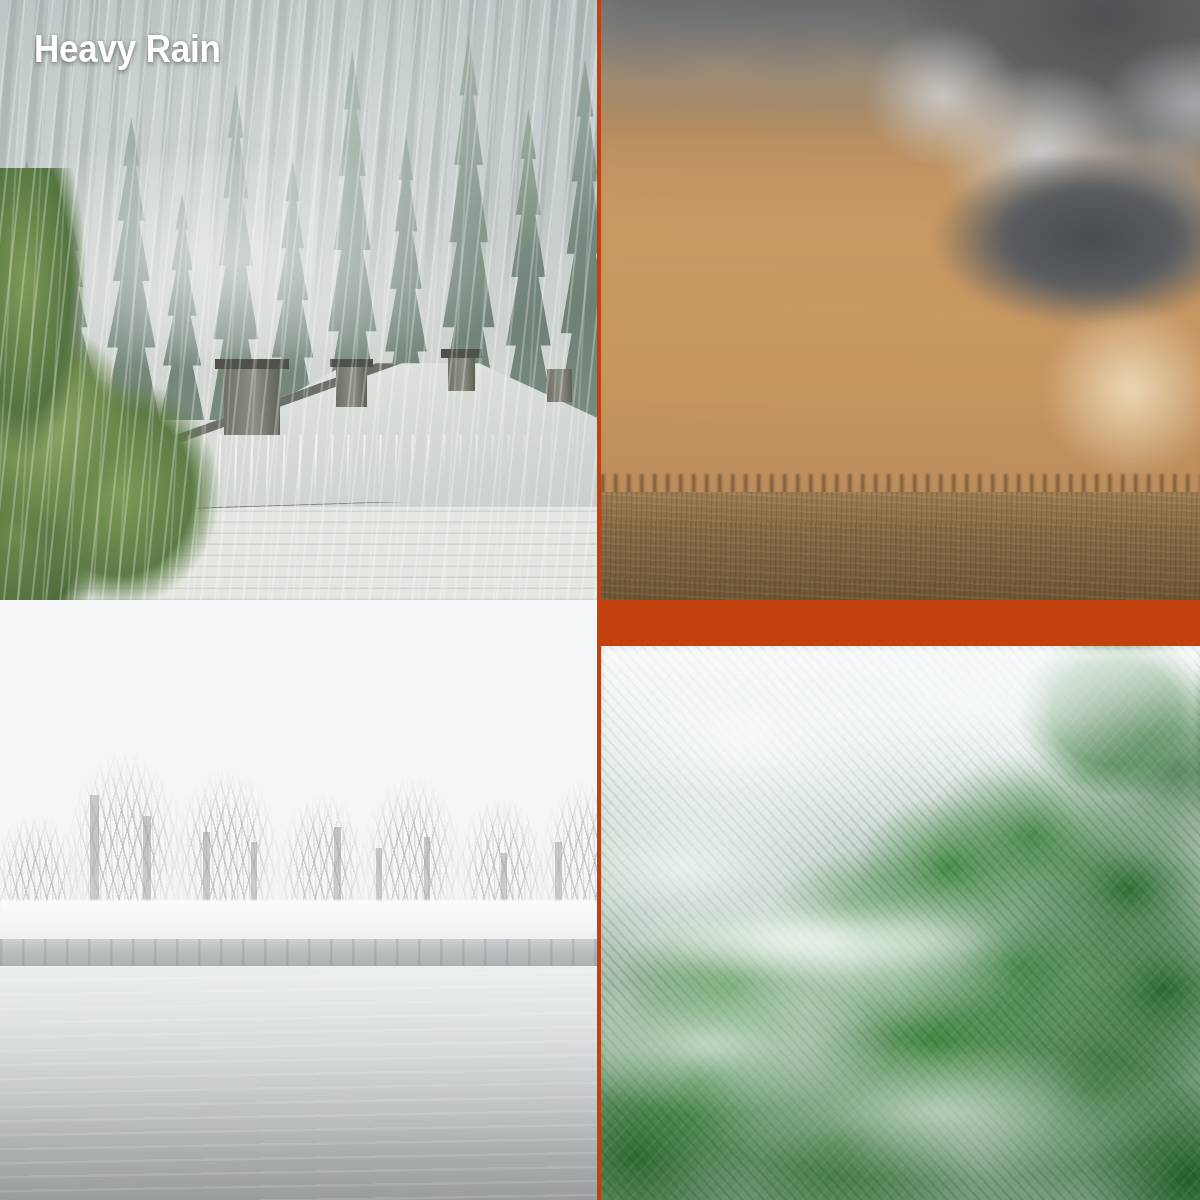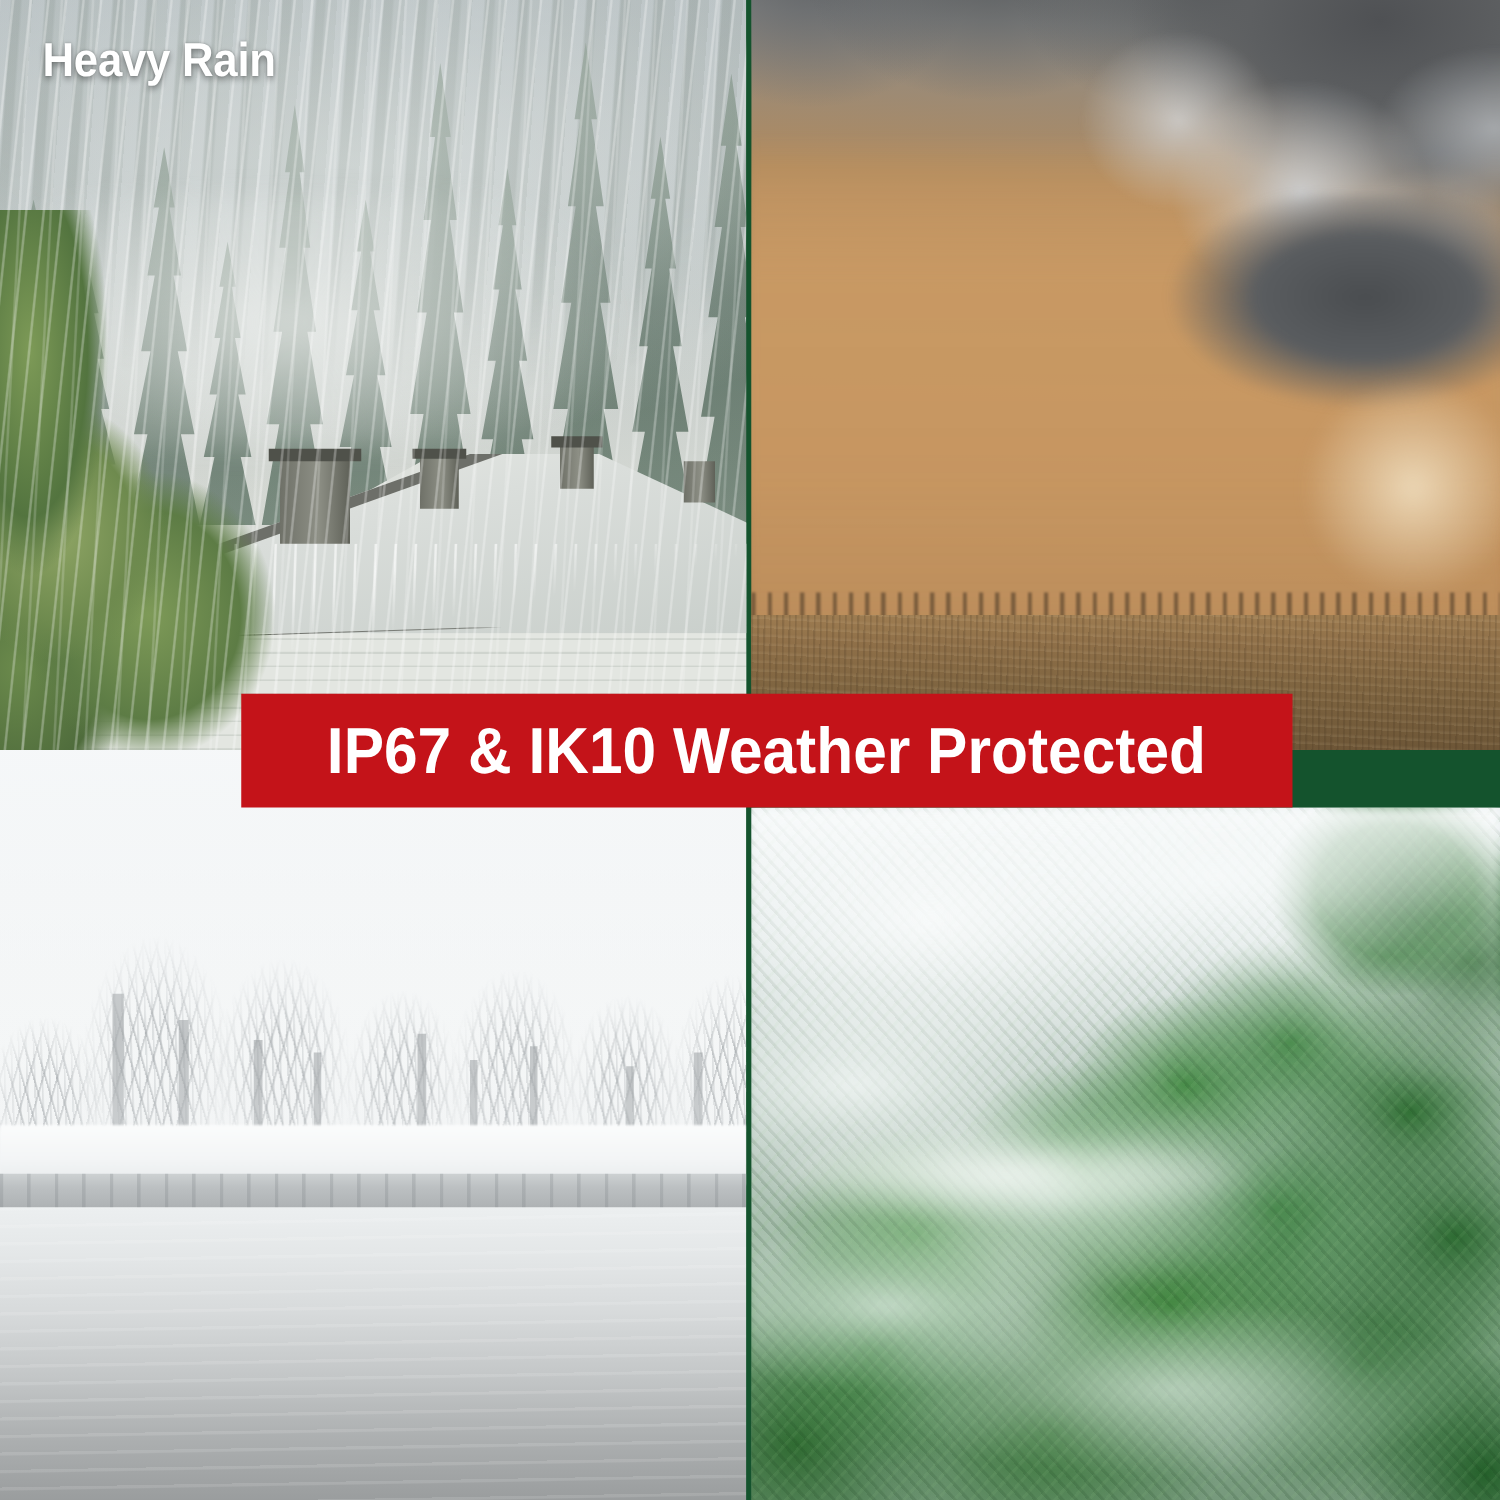--- a/index.html
+++ b/index.html
@@ -1,19 +1,19 @@
 <!DOCTYPE html>
 <html><head>
 <meta charset="utf-8">
 <style>
   * { margin:0; padding:0; box-sizing:border-box; }
   html,body { width:1200px; height:1200px; overflow:hidden; background:#ffffff; }
   body { font-family:"Liberation Sans", sans-serif; }
 
-  .canvas { position:relative; width:1200px; height:1200px; background:#14532d; }
+  .canvas { position:relative; width:1200px; height:1200px; background:#c2410c; }
 
   
   .quad { position:absolute; overflow:hidden; }
   .q-rain { left:0;   top:0;    width:597px;  height:600px; }
   .q-dust { left:601px; top:0;  width:599px;  height:600px; }
   .q-snow { left:0;   top:600px;  width:597px; height:600px; }
   .q-fog  { left:601px; top:646px; width:599px; height:554px; }
 
   .photo { position:absolute; inset:0; }
 
@@ -447,17 +447,14 @@
     <div class="photo">
       <div class="fog-base"></div>
       <div class="canopy"></div>
       <div class="canopy-tex"></div>
       <div class="fog-layer"></div>
       <div class="fog-wisp"></div>
     </div>
 
   </div>
 
-  <div class="banner">
-    <span class="banner-text">IP67 &amp; IK10 Weather Protected</span>
-  </div>
 
 </div>
 
 </body></html>

